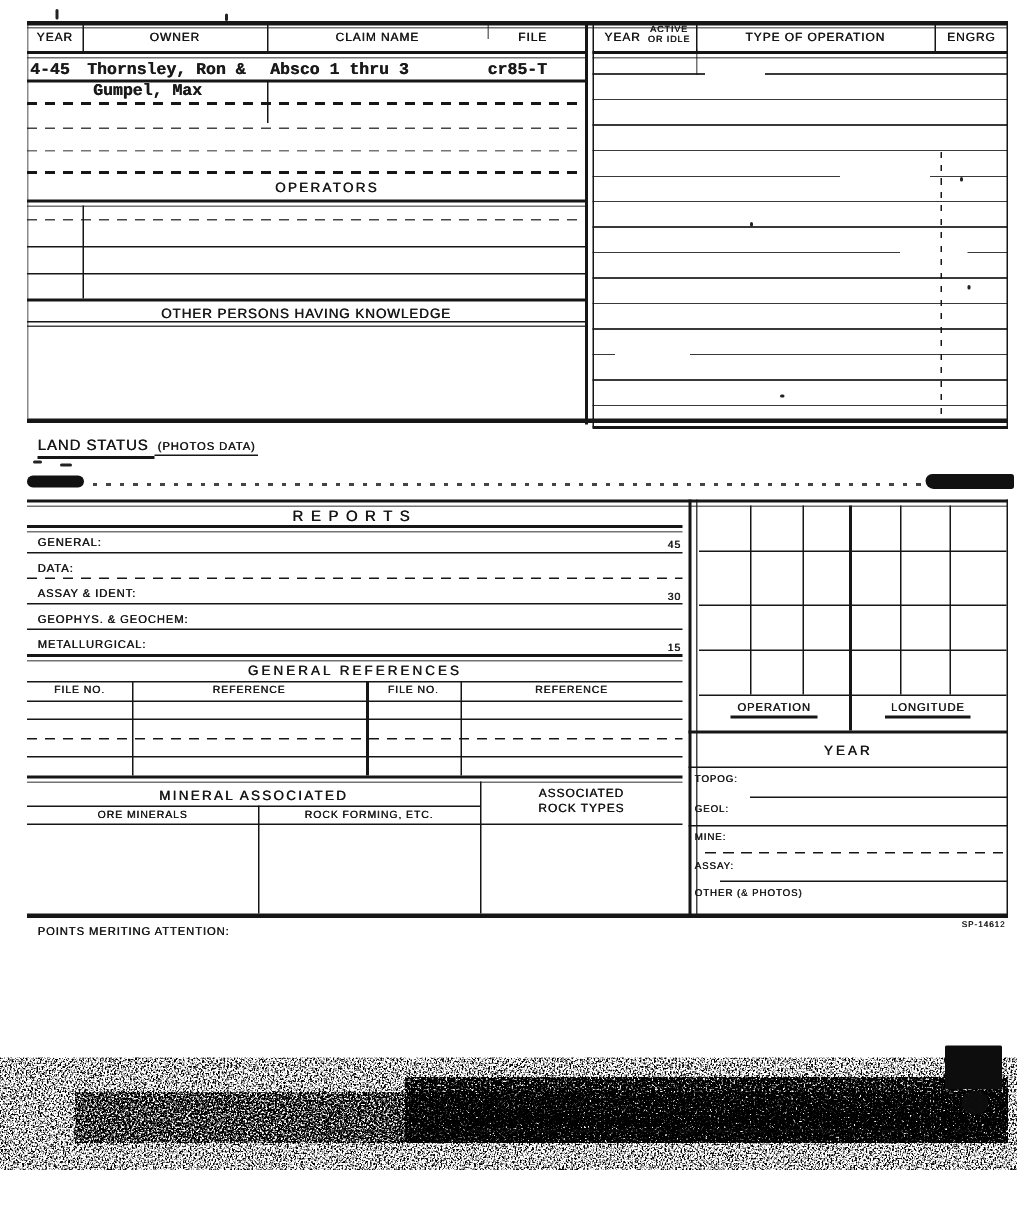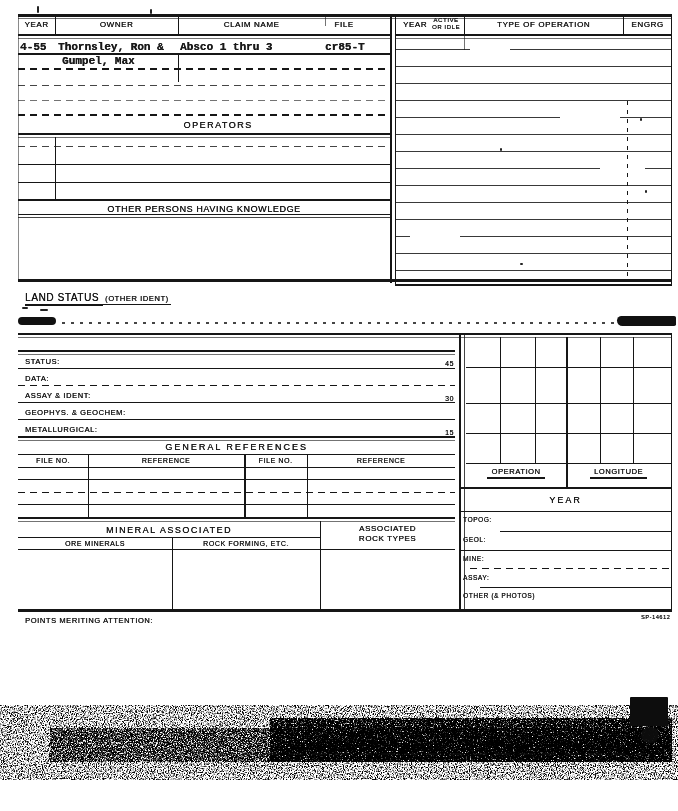--- a/index.html
+++ b/index.html
@@ -34,28 +34,28 @@
   <div class="vl o5" style="left:18px;top:14px;height:265px"></div>
   <div class="vl w2" style="left:390px;top:14px;height:269px"></div>
   <div class="vl" style="left:395px;top:14px;height:271px"></div>
   <div class="vl" style="left:671px;top:14px;height:271px"></div>
   <div class="speck" style="left:37px;top:6px;width:2px;height:7px"></div>
   <div class="speck" style="left:150px;top:9px;width:2px;height:5px"></div>
 
   <div class="lbl s8 ctr" style="left:18px;top:20px;width:37px">YEAR</div>
   <div class="lbl s8 ctr" style="left:55px;top:20px;width:123px">OWNER</div>
   <div class="lbl s8 ctr" style="left:178px;top:20px;width:147px">CLAIM NAME</div>
-  <div class="lbl s8 ctr" style="left:314px;top:20px;width:60px">FILE</div>
+  <div class="lbl s8 ctr" style="left:325px;top:20px;width:60px">FILE</div>
   <div class="vl" style="left:55px;top:16px;height:18px"></div>
   <div class="vl" style="left:178px;top:16px;height:18px"></div>
   <div class="vl o6" style="left:325px;top:16px;height:10px"></div>
   <div class="hl t2" style="left:18px;top:34px;width:372px"></div>
   <div class="hl o6" style="left:18px;top:38px;width:372px"></div>
 
-  <div class="typed" style="left:20px;top:41px">4-55</div>
+  <div class="typed" style="left:20px;top:41px">4-45</div>
   <div class="typed" style="left:58px;top:41px">Thornsley, Ron &amp;</div>
   <div class="typed" style="left:180px;top:41px">Absco 1 thru 3</div>
   <div class="typed" style="left:325px;top:41px">cr85-T</div>
   <div class="typed" style="left:62px;top:55px">Gumpel, Max</div>
 
   <div class="hl t2" style="left:18px;top:53px;width:372px"></div>
   <div class="hl dash" style="left:18px;top:68px;width:372px;height:2px"></div>
   <div class="vl" style="left:178px;top:54px;height:28px"></div>
   <div class="hl dash o8" style="left:18px;top:85px;width:372px"></div>
   <div class="hl dash o6" style="left:18px;top:100px;width:372px"></div>
@@ -94,34 +94,35 @@
   <div class="vl o6" style="left:464px;top:33px;height:17px"></div>
   <div class="speck" style="left:500px;top:148px;width:2px;height:3px"></div>
   <div class="speck" style="left:640px;top:118px;width:2px;height:3px"></div>
   <div class="speck" style="left:645px;top:190px;width:2px;height:3px"></div>
   <div class="speck" style="left:520px;top:263px;width:3px;height:2px"></div>
 
   <div class="hl t3" style="left:18px;top:279px;width:654px"></div>
   <div class="hl t2" style="left:395px;top:284px;width:277px"></div>
 
   <div class="lbl" style="left:25px;top:287px">
-    <span class="s10 uline" style="padding-left:0">LAND STATUS</span><span class="s75 uthin">(OTHER IDENT)</span>
+    <span class="s10 uline" style="padding-left:0">LAND STATUS</span><span class="s75 uthin">(PHOTOS DATA)</span>
   </div>
   <div class="speck" style="left:22px;top:307px;width:6px;height:2px"></div>
   <div class="speck" style="left:40px;top:309px;width:8px;height:2px"></div>
   <div class="blob" style="left:18px;top:317px;width:38px;height:8px"></div>
   <div class="hl dotl o8" style="left:62px;top:322px;width:556px;height:2px"></div>
   <div class="blob" style="left:617px;top:316px;width:59px;height:10px;border-radius:5px 2px 2px 6px"></div>
 
   <div class="hl t2" style="left:18px;top:333px;width:654px"></div>
   <div class="hl o6" style="left:18px;top:337px;width:654px"></div>
+  <div class="lbl s10 ctr ls5" style="left:18px;top:339px;width:437px">REPORTS</div>
   <div class="hl t2" style="left:18px;top:350px;width:437px"></div>
   <div class="hl o6" style="left:18px;top:354px;width:437px"></div>
 
-  <div class="lbl s75" style="left:25px;top:357px">STATUS:</div>
+  <div class="lbl s75" style="left:25px;top:357px">GENERAL:</div>
   <div class="hl" style="left:18px;top:368px;width:437px"></div>
   <div class="lbl s75" style="left:25px;top:374px">DATA:</div>
   <div class="hl dash" style="left:18px;top:385px;width:437px"></div>
   <div class="lbl s75" style="left:25px;top:391px">ASSAY &amp; IDENT:</div>
   <div class="hl" style="left:18px;top:402px;width:437px"></div>
   <div class="lbl s75" style="left:25px;top:408px">GEOPHYS. &amp; GEOCHEM:</div>
   <div class="hl" style="left:18px;top:419px;width:437px"></div>
   <div class="lbl s75" style="left:25px;top:425px">METALLURGICAL:</div>
   <div class="hl t2" style="left:18px;top:436px;width:437px"></div>
   <div class="hl o6" style="left:18px;top:440px;width:437px"></div>

